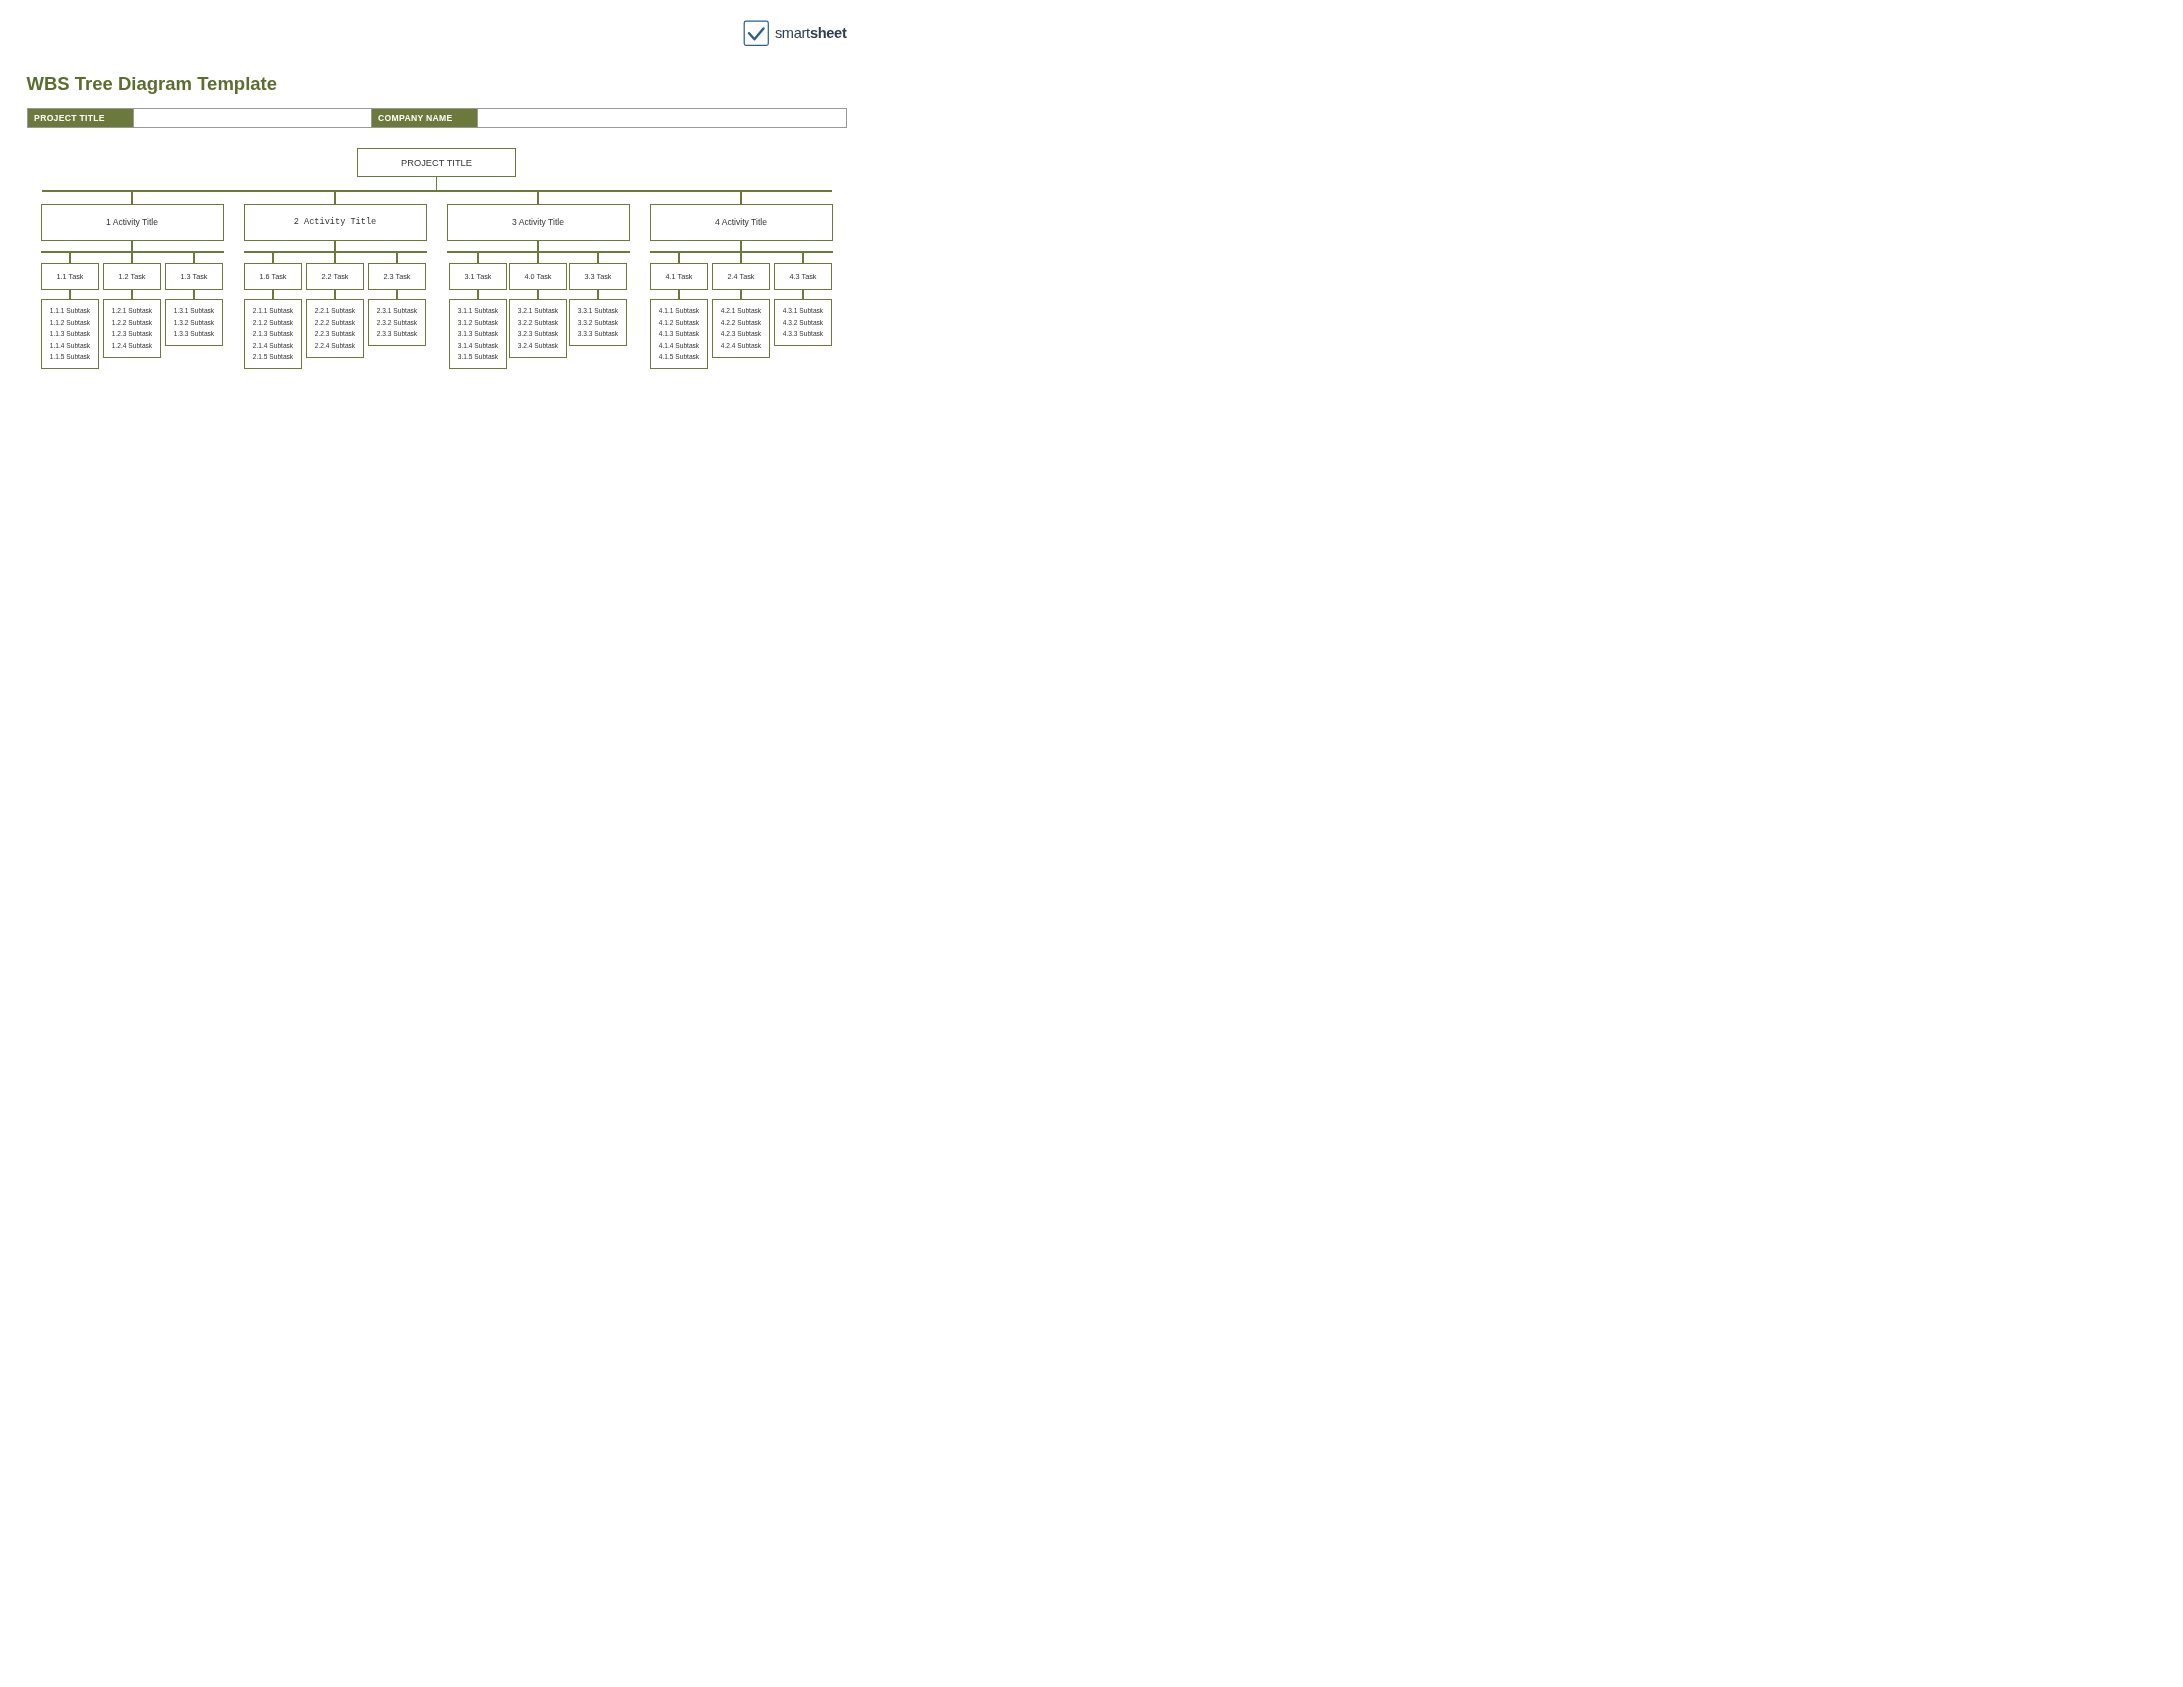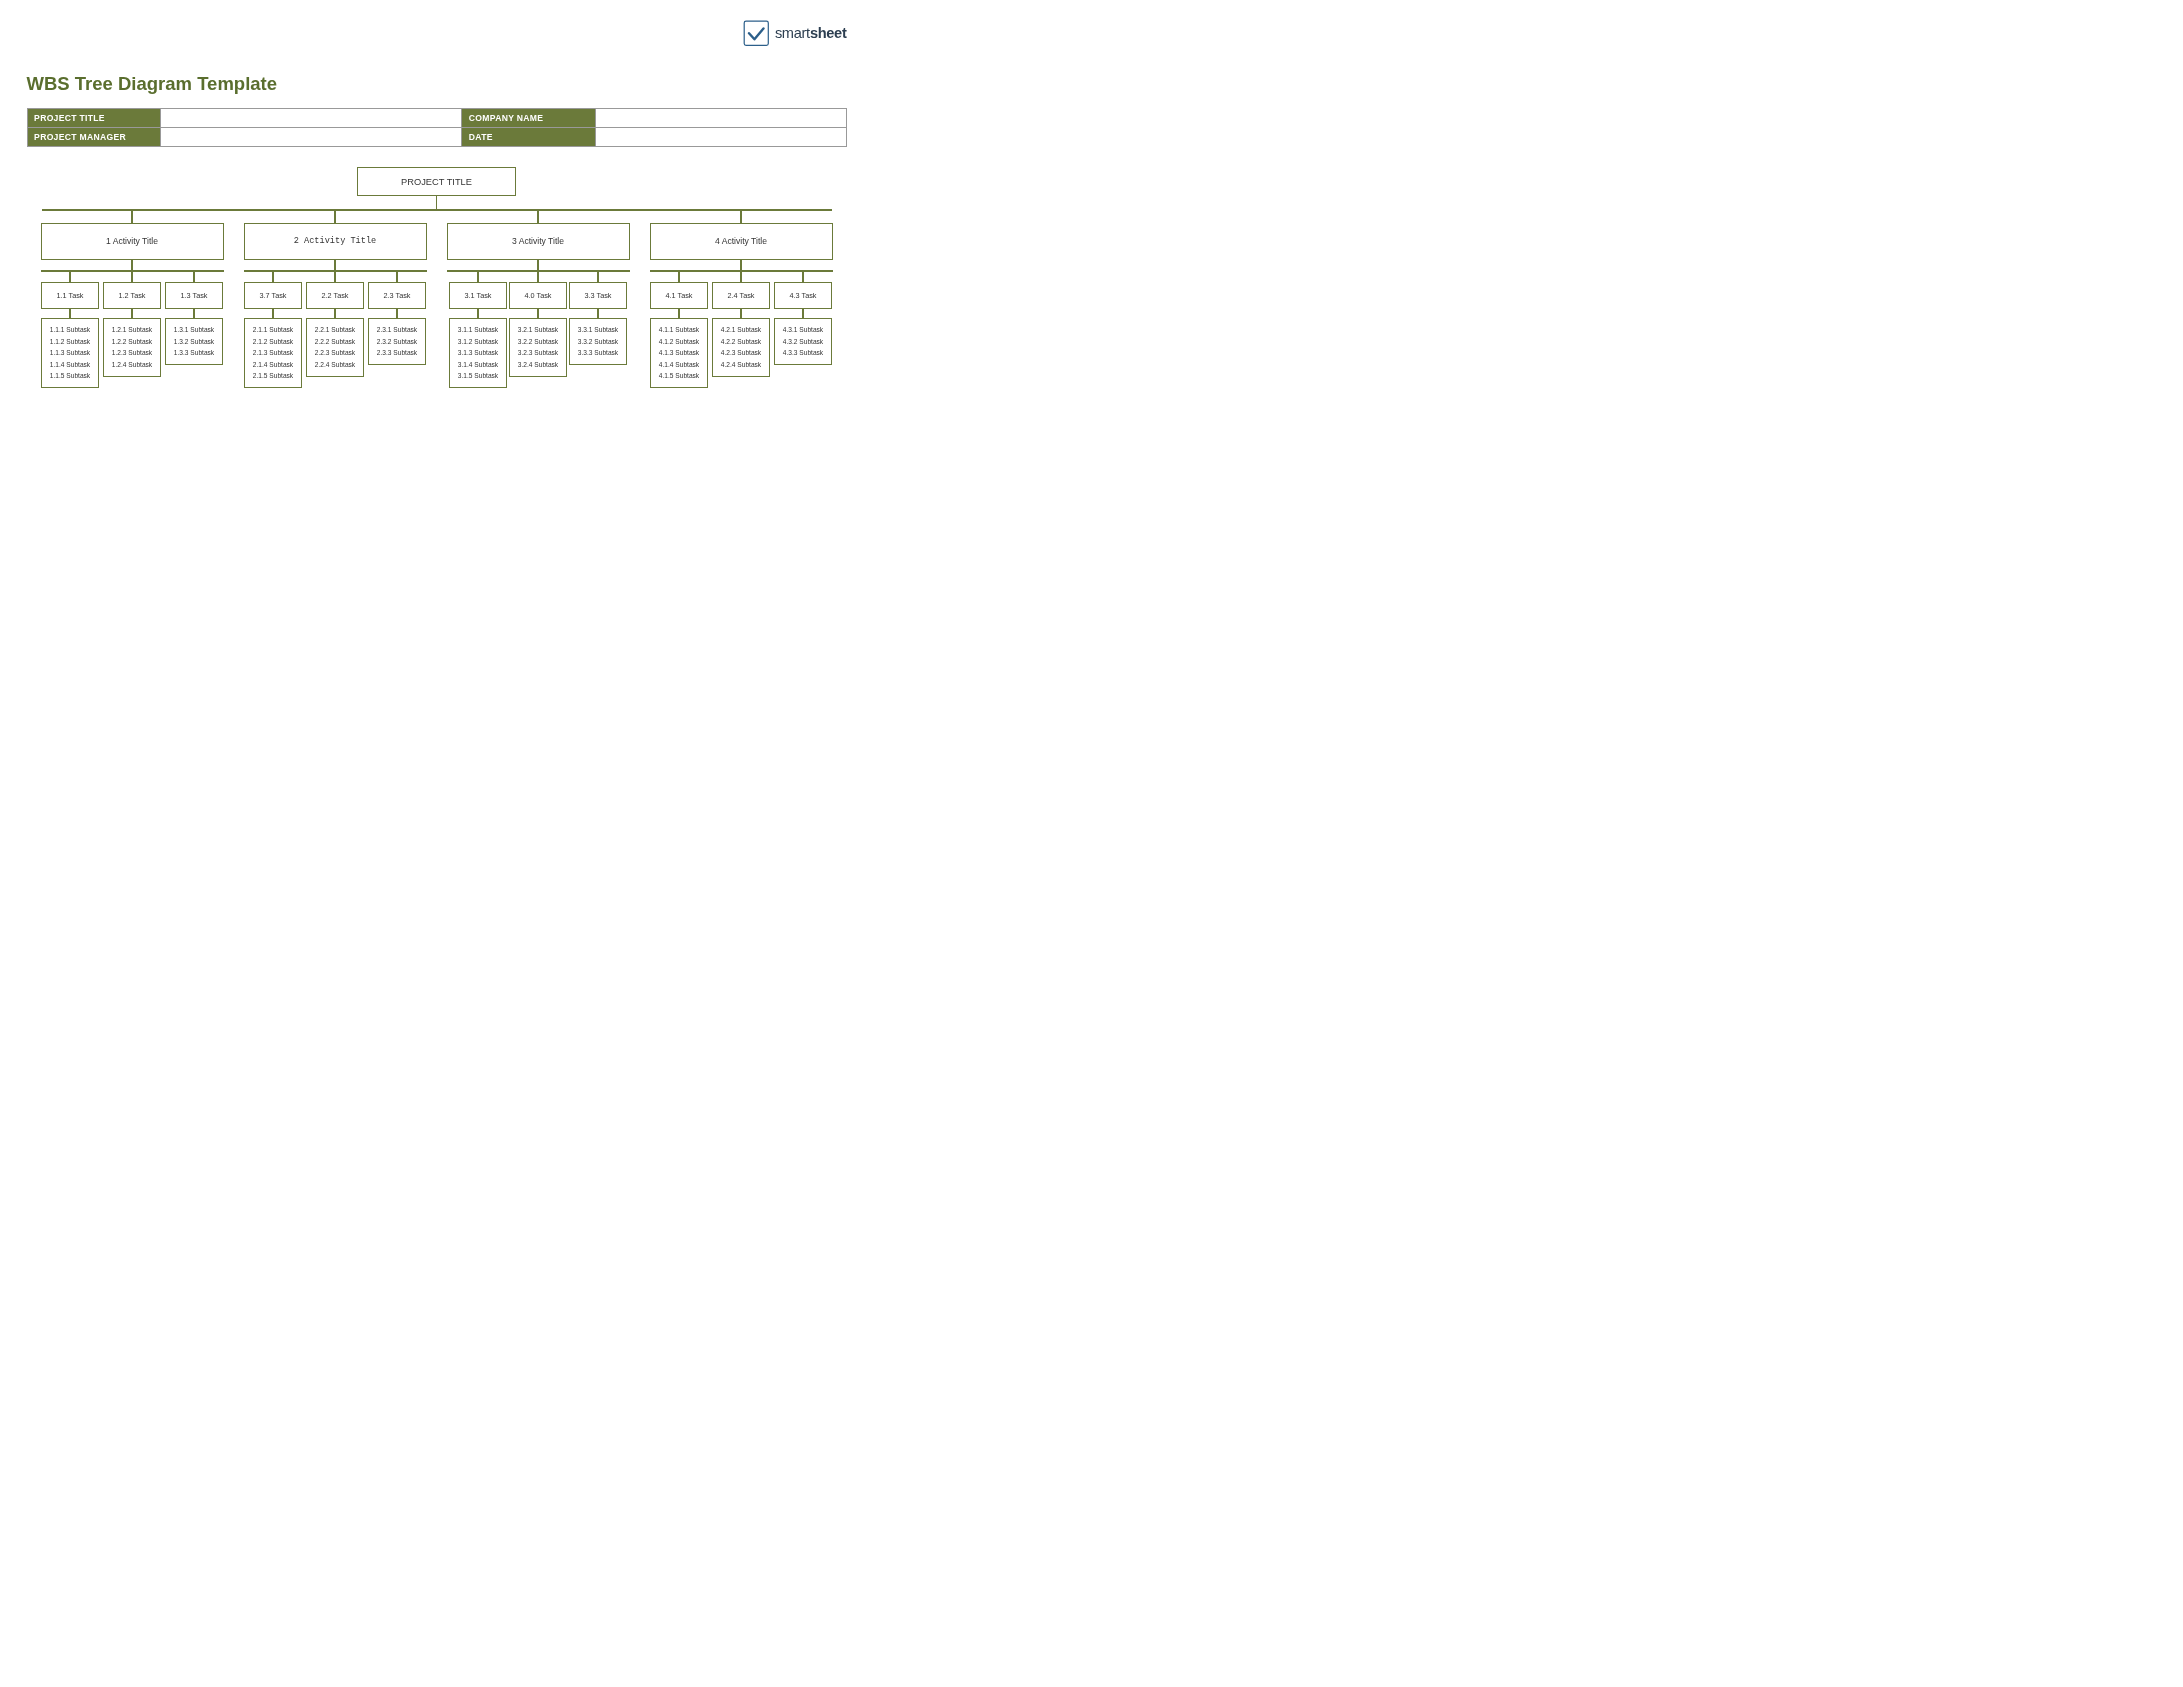--- a/index.html
+++ b/index.html
@@ -83,26 +83,20 @@
 <div class="page-title" style="margin-bottom:13.2px;">WBS Tree Diagram Template</div>
 
 <table class="info-table">
   <tbody>
       <tr>
     <td class="label-cell">PROJECT TITLE</td>
     <td class="value-cell" style="width:238px;"></td>
     <td class="label-cell">COMPANY NAME</td>
     <td class="value-cell" style="width:auto;"></td>
   </tr>
-  <tr>
-    <td class="label-cell">PROJECT MANAGER</td>
-    <td class="value-cell"></td>
-    <td class="label-cell">DATE</td>
-    <td class="value-cell"></td>
-  </tr>
 </tbody>
   </table>
 
 <div class="main-diagram" style="margin-top:13.2px;">
   <div id="wbs-tree" style="width:100%; display:flex; flex-direction:column; align-items:center;">
   <div style="display: flex; flex-direction: column; align-items: center;">
         <div style="border: 1px solid rgb(107, 122, 58); background: rgb(255, 255, 255); text-align: center; font-size: 9.3px; color: rgb(51, 51, 51); padding: 6.6px 13.2px; width: 159px; min-height: 29px; display: flex; align-items: center; justify-content: center; font-family: Arial, sans-serif;">PROJECT TITLE</div>
         <div style="width: 1.3px; height: 13.2px; background: rgb(107, 122, 58);"></div>
       </div>
       <div style="display: flex; flex-direction: column; align-items: center; width: 790px;">
@@ -136,21 +130,21 @@
           </div>
         </div>
         <div style="display: flex; flex-direction: column; align-items: center;">
           <div style="width: 1.3px; height: 12px; background: rgb(107, 122, 58);"></div>
           <div style="border: 1px solid rgb(107, 122, 58); background: rgb(255, 255, 255); text-align: center; font-size: 8.6px; color: rgb(51, 51, 51); padding: 9.3px 5.3px; width: 183px; min-height: 37px; display: flex; align-items: center; justify-content: center; font-family: Liberation Mono, monospace;">2 Activity Title</div>
           <div style="width: 1.3px; height: 10.6px; background: rgb(107, 122, 58);"></div>
           <div style="height: 1.3px; width: 183px; background: rgb(107, 122, 58);"></div>
           <div style="display: flex; justify-content: center; gap: 4px;">
             <div style="display: flex; flex-direction: column; align-items: center;">
               <div style="width: 1.3px; height: 10.6px; background: rgb(107, 122, 58);"></div>
-              <div style="border: 1px solid rgb(107, 122, 58); background: rgb(255, 255, 255); text-align: center; font-size: 7.3px; color: rgb(51, 51, 51); padding: 4.6px 2.6px; width: 58px; min-height: 26.5px; display: flex; align-items: center; justify-content: center; font-family: Arial, sans-serif;">3.7 Task</div>
+              <div style="border: 1px solid rgb(107, 122, 58); background: rgb(255, 255, 255); text-align: center; font-size: 7.3px; color: rgb(51, 51, 51); padding: 4.6px 2.6px; width: 58px; min-height: 26.5px; display: flex; align-items: center; justify-content: center; font-family: Arial, sans-serif;">1.6 Task</div>
               <div style="width: 1.3px; height: 9.3px; background: rgb(107, 122, 58);"></div>
               <div style="border: 1px solid rgb(107, 122, 58); background: rgb(255, 255, 255); text-align: center; font-size: 6.6px; color: rgb(51, 51, 51); padding: 5.3px 2.6px; width: 58px; font-family: Arial, sans-serif; line-height: 1.75;">2.1.1 Subtask<br>2.1.2 Subtask<br>2.1.3 Subtask<br>2.1.4 Subtask<br>2.1.5 Subtask</div>
             </div>
             <div style="display: flex; flex-direction: column; align-items: center;">
               <div style="width: 1.3px; height: 10.6px; background: rgb(107, 122, 58);"></div>
               <div style="border: 1px solid rgb(107, 122, 58); background: rgb(255, 255, 255); text-align: center; font-size: 7.3px; color: rgb(51, 51, 51); padding: 4.6px 2.6px; width: 58px; min-height: 26.5px; display: flex; align-items: center; justify-content: center; font-family: Arial, sans-serif;">2.2 Task</div>
               <div style="width: 1.3px; height: 9.3px; background: rgb(107, 122, 58);"></div>
               <div style="border: 1px solid rgb(107, 122, 58); background: rgb(255, 255, 255); text-align: center; font-size: 6.6px; color: rgb(51, 51, 51); padding: 5.3px 2.6px; width: 58px; font-family: Arial, sans-serif; line-height: 1.75;">2.2.1 Subtask<br>2.2.2 Subtask<br>2.2.3 Subtask<br>2.2.4 Subtask</div>
             </div>
             <div style="display: flex; flex-direction: column; align-items: center;">

